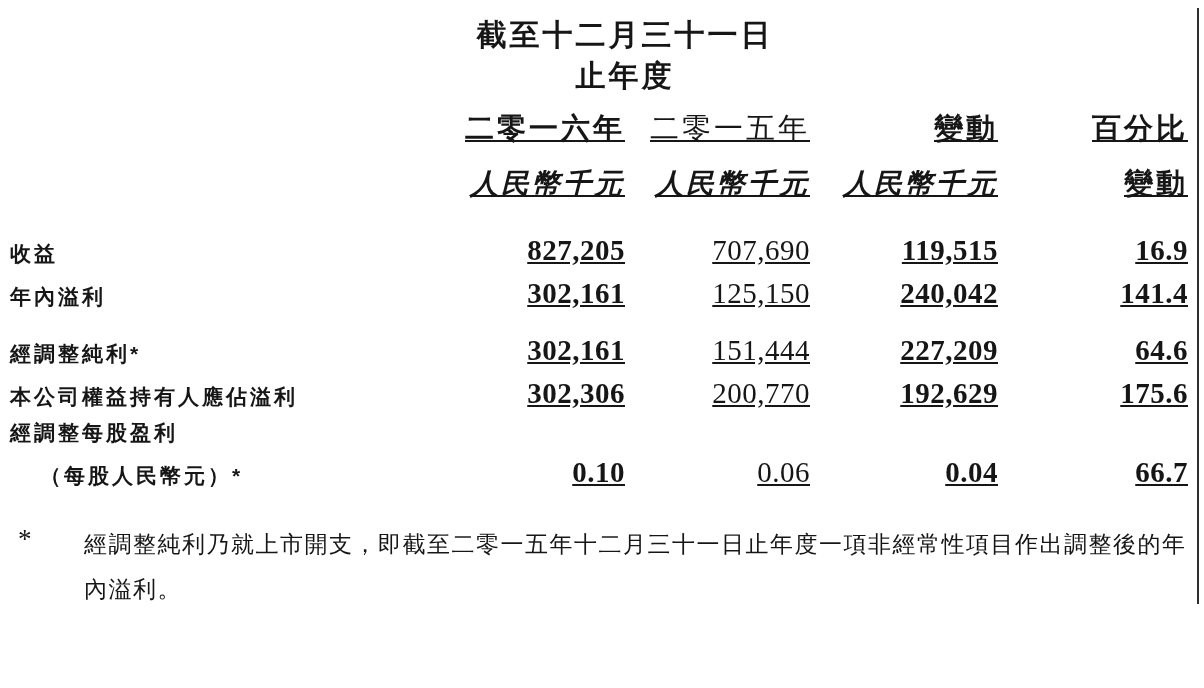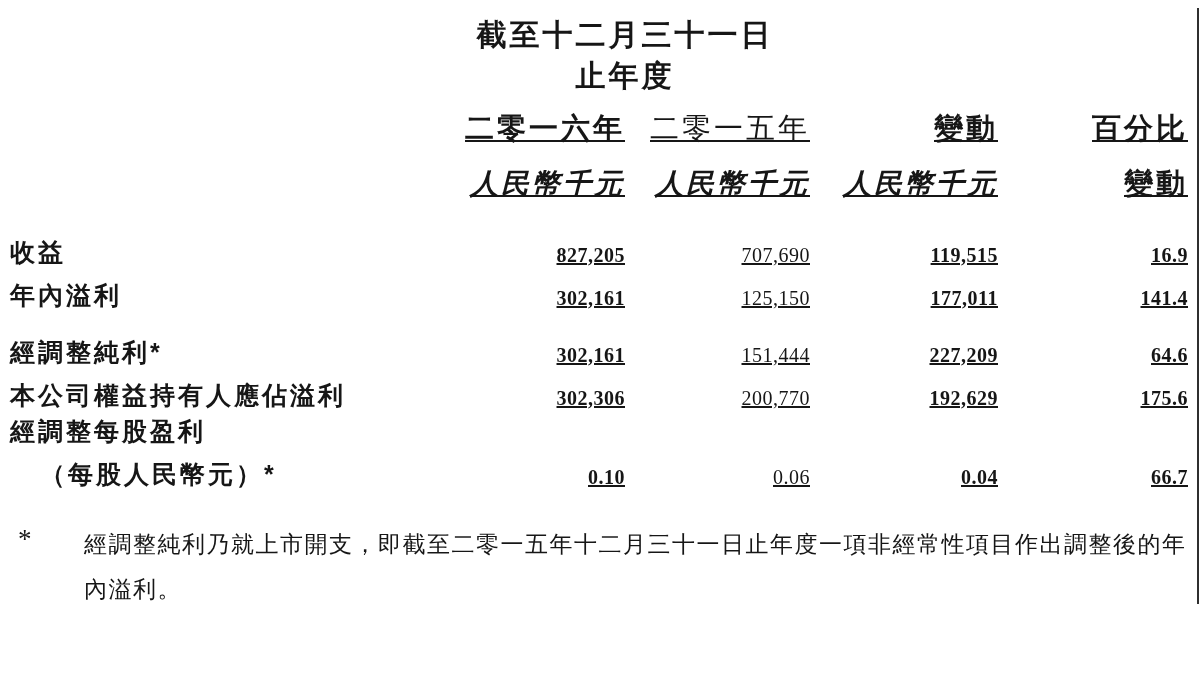--- a/index.html
+++ b/index.html
@@ -32,36 +32,36 @@
 
   
   .cjk  { letter-spacing:3px; font-weight:600; font-size:29px; }
   .song { font-family:"Liberation Serif", serif; font-weight:400; }   
   .kai  { font-family:"Liberation Serif", serif; font-style:italic; font-size:28px; }
 
   .right { text-align:right;text-decoration:underline; }
   .center { text-align:center; }
 
   
-  .num { font-family:"Liberation Serif", serif; font-size:20px; letter-spacing:0.5px; font-weight:400; }
+  .num { font-family:"Liberation Serif", serif; font-size:29px; letter-spacing:0.5px; font-weight:400; }
   .bold { font-weight:700; }
 
   
   tr.title-row td { vertical-align:top; padding-top:14px; height:100px; }
   .title-line1 { font-size:30px; line-height:42px; }
   .title-line2 { font-size:30px; line-height:40px; }
   tr.year-row td { height:48px; }
   tr.unit-row td { height:55px; }
 
   
   tr.dr td      { height:43px; }
   tr.dr.first td{ height:67px; }
   tr.dr.gap td  { height:57px; }
   tr.dr.tight td{ height:36px;margin-left:32px; }
-  td.lbl { font-size:25px; }
+  td.lbl { font-size:21px; }
   td.lbl.indent { padding-left:30px; }
 
   
   .footnote {
     display:flex; align-items:flex-start;
     margin:30px 0 0 18px;
     font-family:"Liberation Serif", serif;
   }
   .fn-marker { width:66px; font-size:27px; line-height:34px; flex:none; }
   .fn-text   { width:1106px; font-size:23px; line-height:45px; letter-spacing:1.5px; }
@@ -114,21 +114,21 @@
         <td class="lbl cjk">收益</td>
         <td class="right num bold">827,205</td>
         <td class="right num">707,690</td>
         <td class="right num bold">119,515</td>
         <td class="right num bold">16.9</td>
       </tr>
       <tr class="dr">
         <td class="lbl cjk">年內溢利</td>
         <td class="right num bold">302,161</td>
         <td class="right num">125,150</td>
-        <td class="right num bold">177,011</td>
+        <td class="right num bold">240,042</td>
         <td class="right num bold">141.4</td>
       </tr>
       <tr class="dr gap">
         <td class="lbl cjk">經調整純利*</td>
         <td class="right num bold">302,161</td>
         <td class="right num">151,444</td>
         <td class="right num bold">227,209</td>
         <td class="right num bold">64.6</td>
       </tr>
       <tr class="dr">

